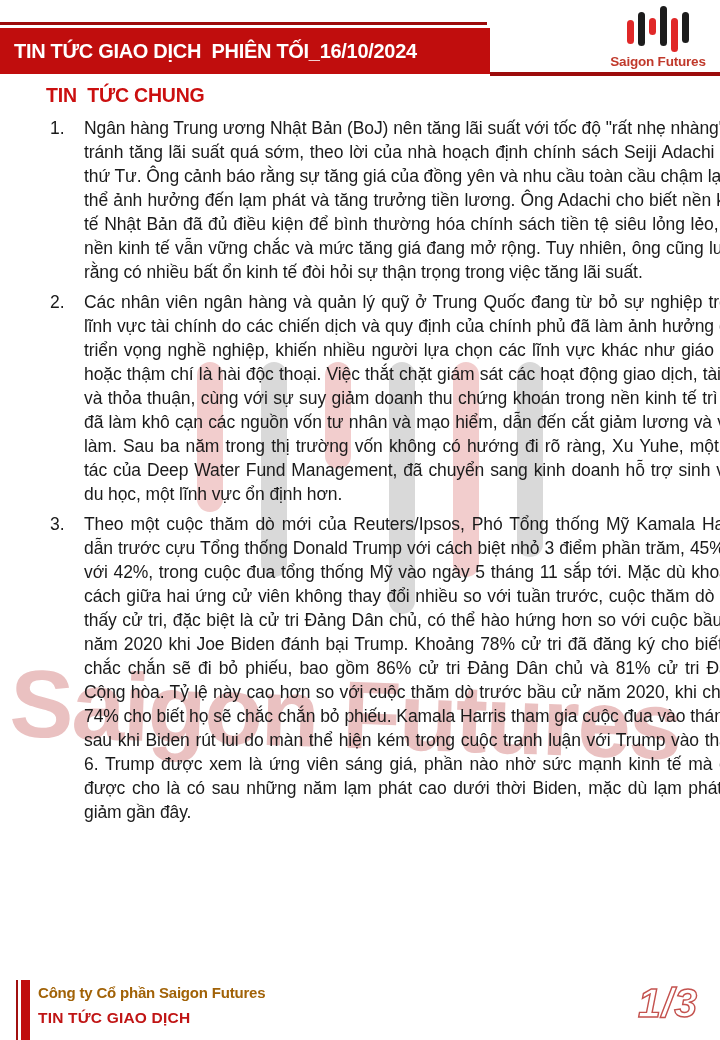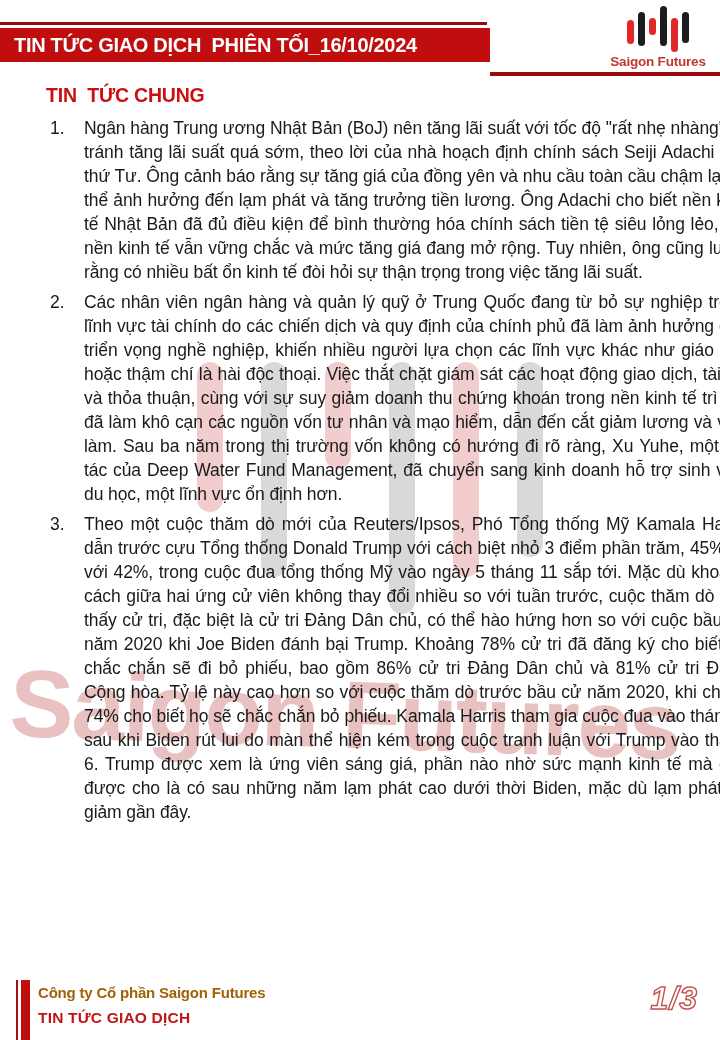--- a/index.html
+++ b/index.html
@@ -3,21 +3,21 @@
 <meta charset="utf-8">
 <style>
   html,body{margin:0;padding:0;background:#ffffff;}
   .page{
     position:relative;width:720px;height:1040px;overflow:hidden;
     background:#ffffff;font-family:"Liberation Sans",sans-serif;
   }
   
   .top-line{position:absolute;left:0;top:22px;width:487px;height:3px;background:#9c0b0b;}
   .banner{
-    position:absolute;left:0;top:28px;width:490px;height:34px;background:#c00d0d;
+    position:absolute;left:0;top:28px;width:490px;height:46px;background:#c00d0d;
     display:flex;align-items:center;padding-left:14px;box-sizing:border-box;
   }
   .banner span{
     color:#ffffff;font-weight:bold;font-size:20px;letter-spacing:-0.3px;white-space:pre;
   }
   .header-rule{position:absolute;left:490px;top:72px;right:0;height:4px;background:#9c0b0b;}
   .logo{position:absolute;right:6px;top:6px;width:112px;text-align:center;}
   .logo-bars{display:flex;justify-content:center;align-items:flex-start;height:46px;}
   .logo-bars i{display:block;width:7px;border-radius:4px;margin:0 2px;}
   .lb1{margin-top:14px !important;height:24px;background:#e02828;}
@@ -55,21 +55,21 @@
     flex:1;text-align:justify;font-size:17.5px;color:#1a1a1a;line-height:24px;letter-spacing:-0.1px;
   }
   
   .footer{position:absolute;left:0;bottom:0;width:720px;height:60px;z-index:2;}
   .footer-bar-thin{position:absolute;left:16px;top:0;width:2px;height:60px;background:#a01010;}
   .footer-bar{position:absolute;left:21px;top:0;width:9px;height:60px;background:#c00d0d;}
   .footer-texts{position:absolute;left:38px;top:4px;}
   .footer-company{color:#a16207;font-weight:bold;font-size:15px;letter-spacing:-0.2px;}
   .footer-doc{color:#c01414;font-weight:bold;font-size:15.5px;margin-top:8px;letter-spacing:0.2px;white-space:pre;}
   .page-number{
-    position:absolute;right:22px;top:0;font-size:32px;font-weight:bold;font-style:italic;
+    position:absolute;right:22px;top:0;font-size:41px;font-weight:bold;font-style:italic;
     color:transparent;-webkit-text-stroke:1.4px #c4524e;letter-spacing:1px;text-align:center;
   }
 </style>
 </head>
 <body>
 
 <div class="page">
 
   <div class="top-line"></div>
   <div class="banner">

